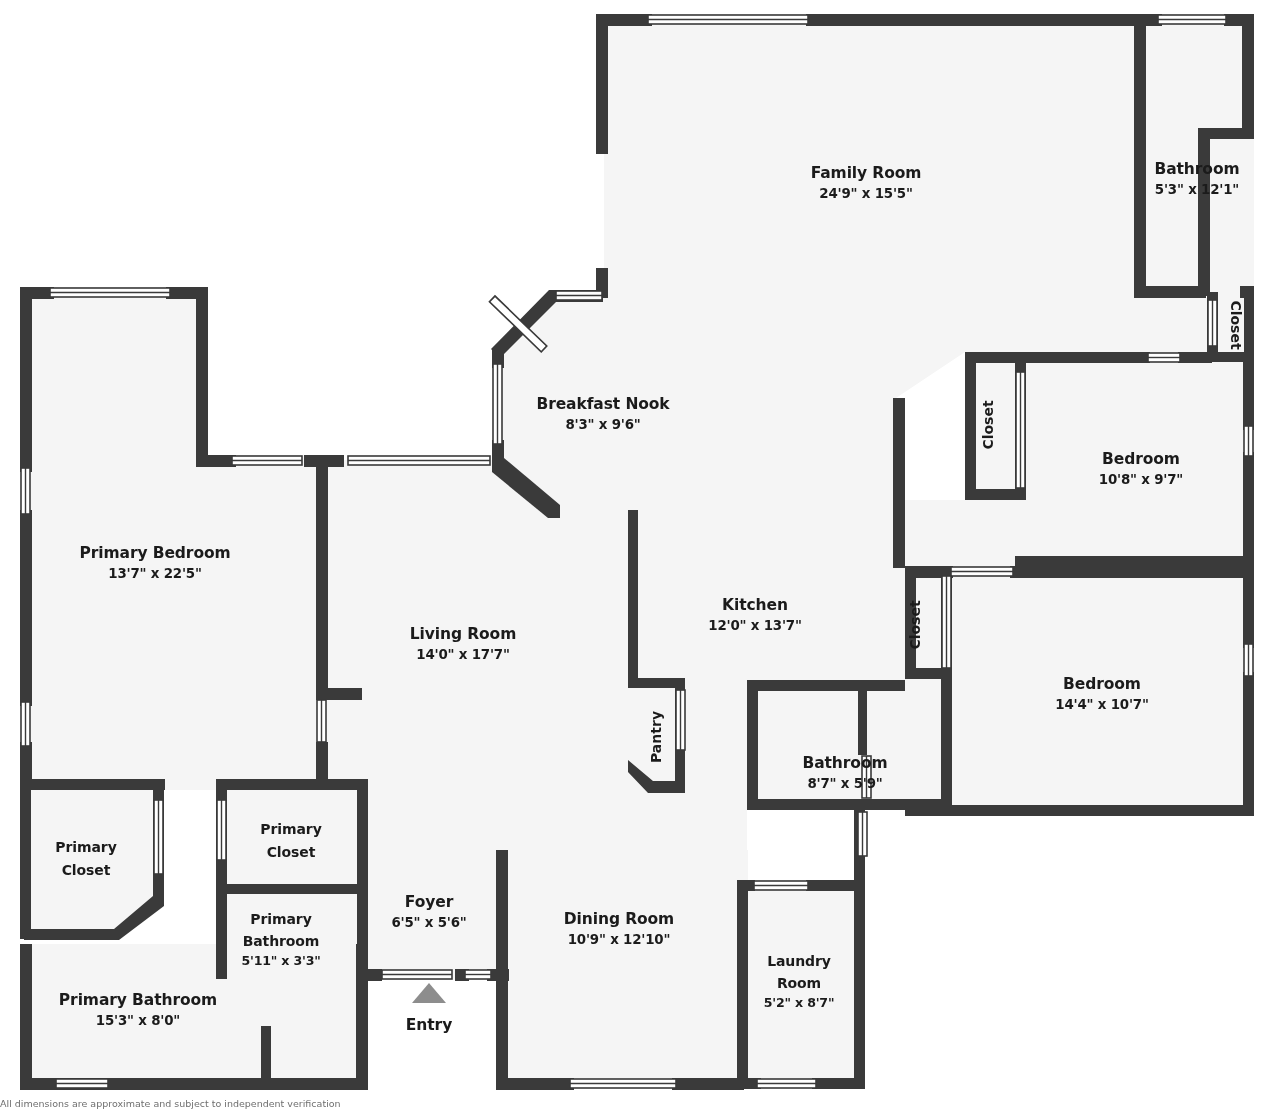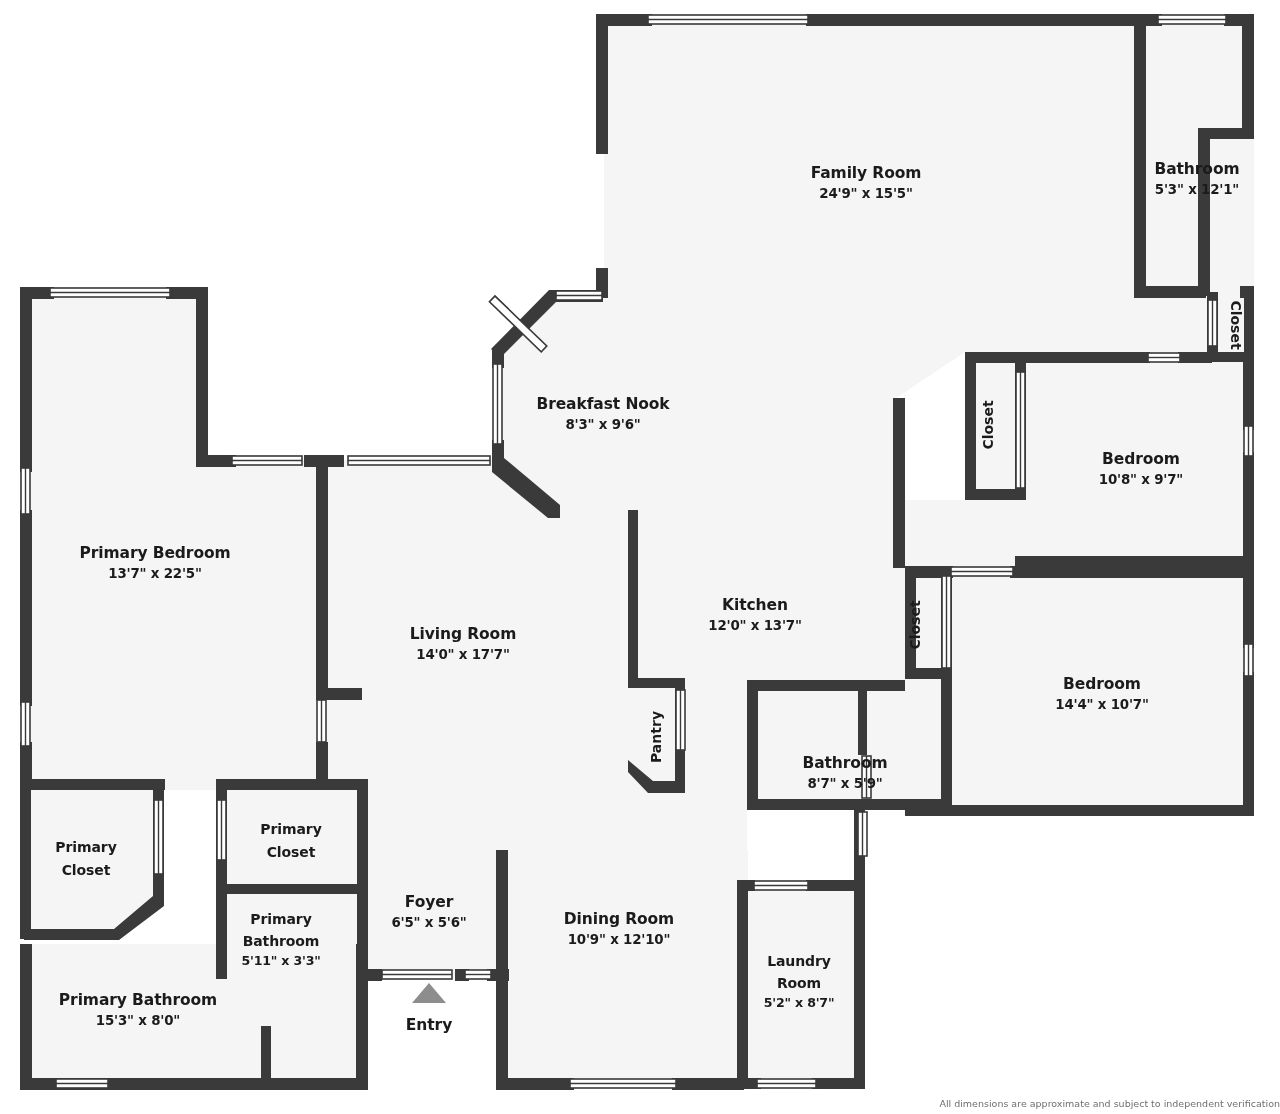--- a/index.html
+++ b/index.html
@@ -49,21 +49,21 @@
     letter-spacing: -0.2px;
   }
   .lbl-dim.small { font-size: 12.6px; }
   .lbl-vert { font-size: 14px; font-weight: bold; }
 
   .footer {
     position: absolute;
     left: 0;
     top: 1098px;
     width: 1280px;
-    text-align: right;
+    text-align: left;
     font-size: 9.5px;
     color: #6f6f6f;
     font-family: "DejaVu Sans", "Liberation Sans", sans-serif;
   }
 </style>
 </head>
 <body>
 
 <div id="plan-root">
 <svg class="floorplan" viewBox="0 0 1280 1114">

